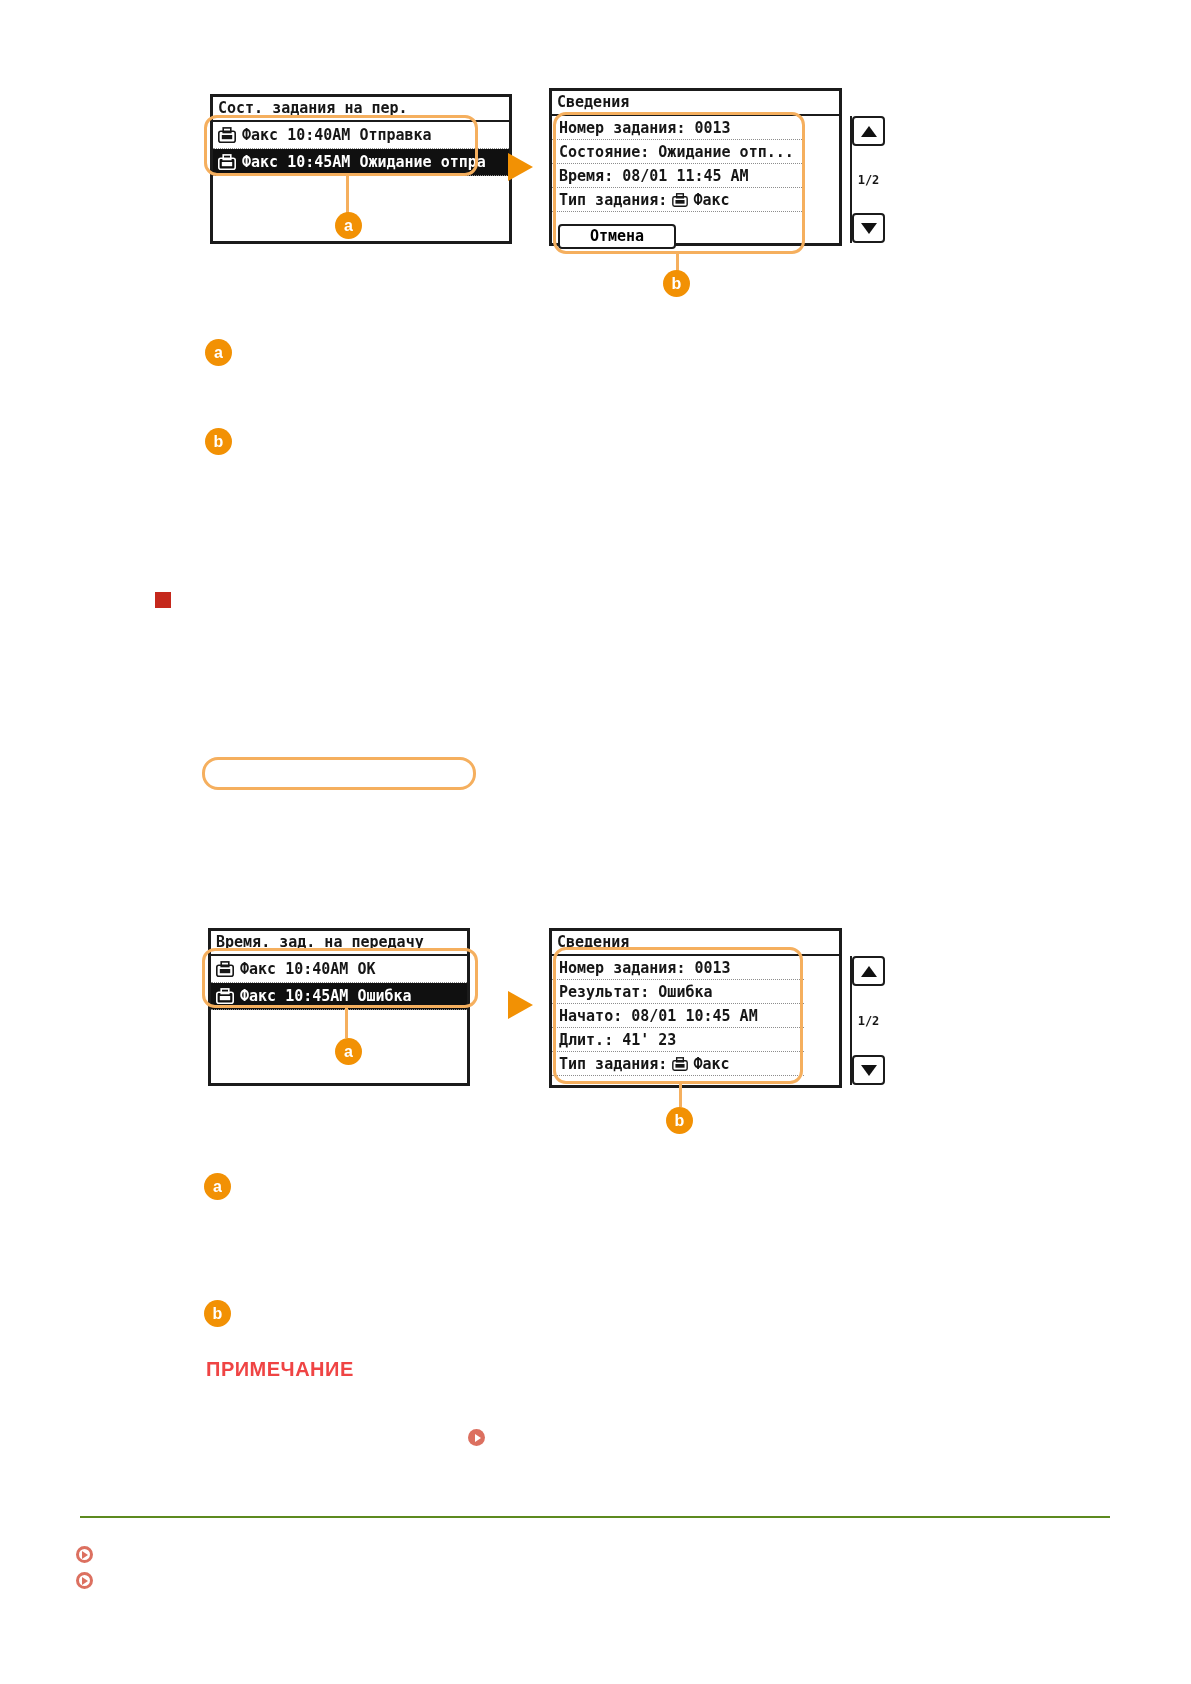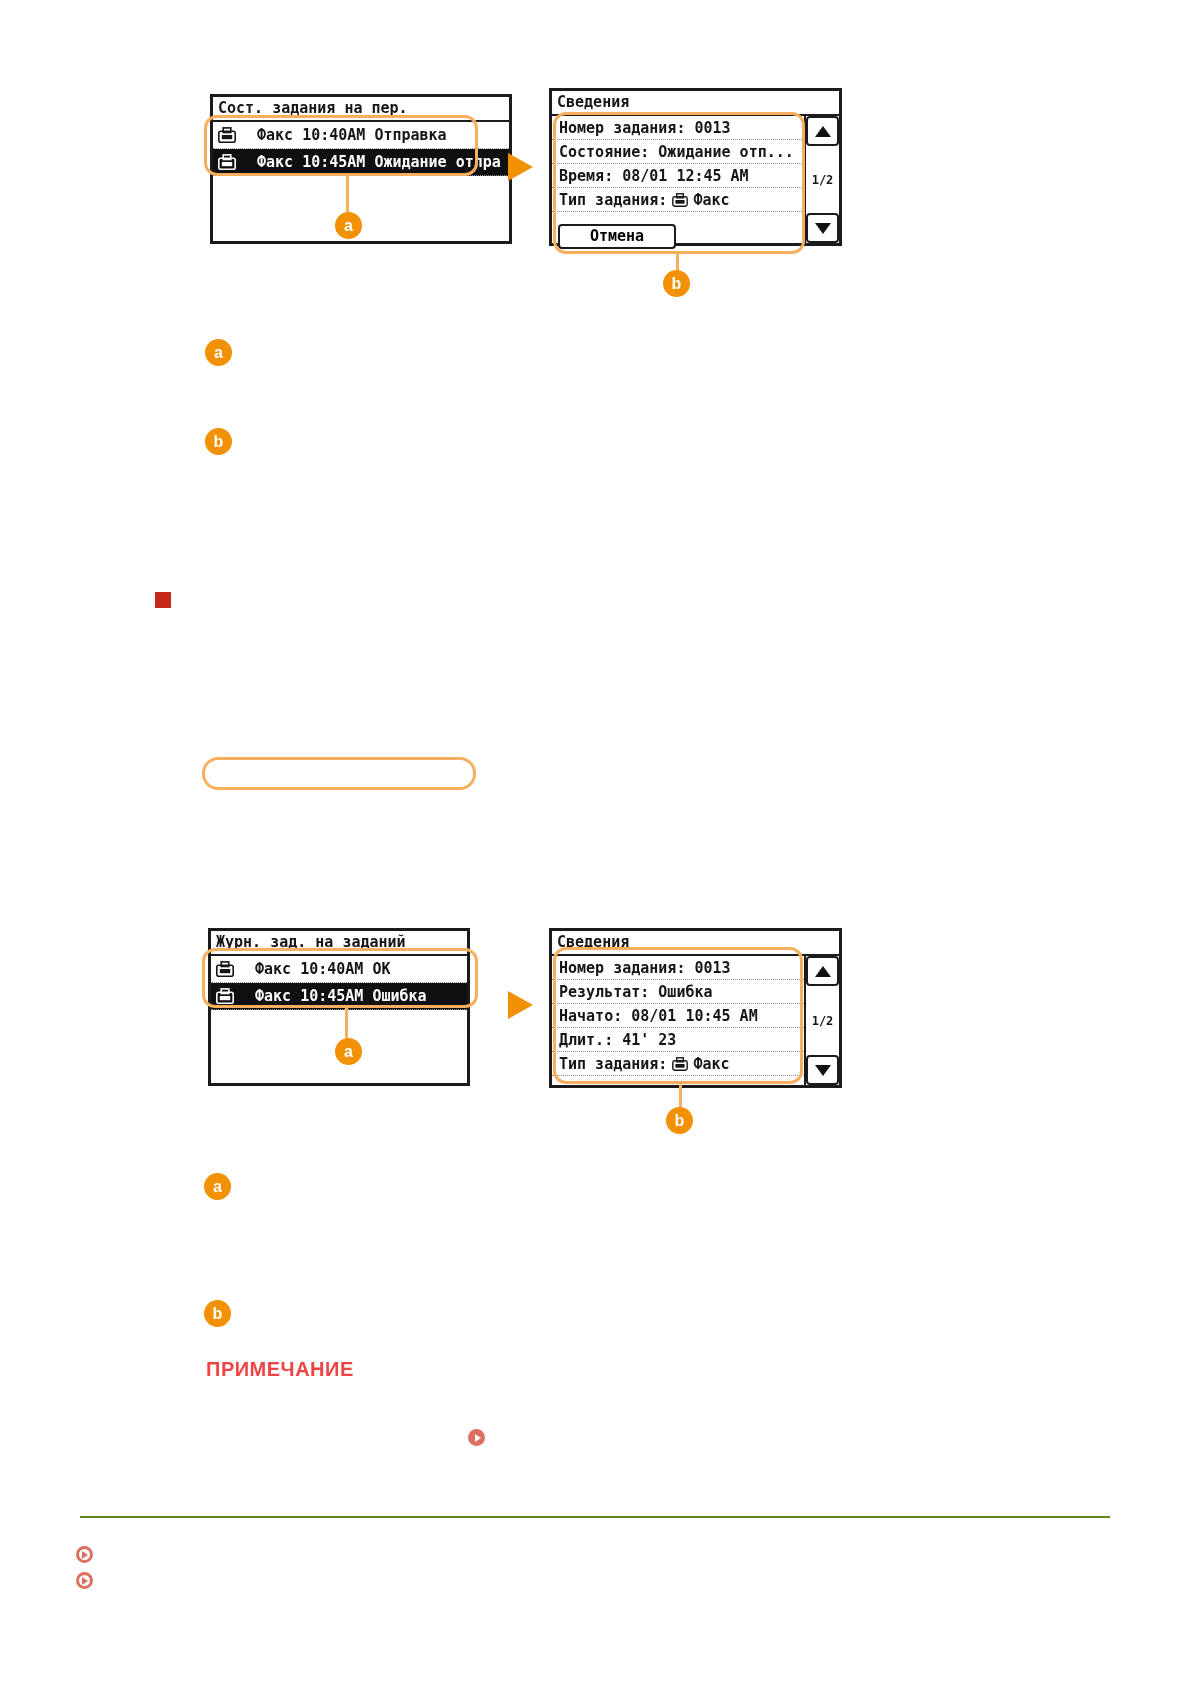--- a/index.html
+++ b/index.html
@@ -10,37 +10,37 @@
   
   .screen {
     position:absolute; background:#fff; border:3px solid #1b1b1b;
     font-family:"DejaVu Sans Mono", monospace; font-weight:bold; color:#161616;
   }
   .screen-title {
     height:25px; line-height:23px; padding:0 5px; font-size:15px;
     border-bottom:2px solid #1b1b1b; white-space:nowrap; overflow:hidden;
   }
   .lcd-row {
-    height:27px; font-size:15px; padding:0 5px; display:flex; align-items:center; gap:21px;
+    height:27px; font-size:15px; padding:0 5px; display:flex; align-items:center; gap:6px;
     white-space:nowrap; overflow:hidden; border-bottom:1px dotted #8d8d8d;
   }
   .lcd-row.selected { background:#101010; color:#fff; border-bottom:1px dotted #8d8d8d; }
   .detail-col { position:absolute; left:0; top:25px; width:252px; }
   .d-row {
     height:24px; font-size:15px; padding:0 7px; display:flex; align-items:center; gap:5px;
     white-space:nowrap; overflow:hidden; border-bottom:1px dotted #8d8d8d;
   }
   .fax-ic { flex:0 0 auto; display:inline-flex; }
   .cancel-btn {
     position:absolute; left:6px; width:118px; height:25px; border:2px solid #1b1b1b;
     border-radius:4px; font-size:15px; line-height:21px; text-align:center; background:#fff;
     font-family:"DejaVu Sans Mono", monospace; font-weight:bold; cursor:pointer;
   }
   
-  .sbar { position:absolute; top:25px; bottom:0; width:35px; border-left:2px solid #1b1b1b; display:flex; flex-direction:column; }
+  .sbar { position:absolute; top:25px; bottom:0; width:35px; border-left:2px solid #1b1b1b; display:flex; flex-direction:column;margin-left:46px; }
   .sbtn { height:30px; background:#fff; border:2px solid #1b1b1b; border-radius:4px; display:flex; align-items:center; justify-content:center; cursor:pointer; }
   .strack { flex:1; display:flex; align-items:center; justify-content:center; font-size:12px; font-weight:bold; font-family:"DejaVu Sans Mono",monospace; }
   .tri-up { width:0; height:0; border-left:8px solid transparent; border-right:8px solid transparent; border-bottom:11px solid #111; }
   .tri-down { width:0; height:0; border-left:8px solid transparent; border-right:8px solid transparent; border-top:11px solid #111; }
 
   
   .callout-rect { position:absolute; border:3px solid #F5AF5E; border-radius:13px; background:transparent; }
   .callout-line { position:absolute; width:3px; background:#F5AF5E; }
   .badge {
     position:absolute; width:27px; height:27px; border-radius:50%; background:#F29104;
@@ -102,21 +102,21 @@
   <div class="screen" style="left:549px; top:88px; width:293px; height:158px;">
     <div class="screen-title">Сведения</div>
     <div class="detail-col">
       <div class="d-row">
         <span>Номер задания: 0013</span>
       </div>
       <div class="d-row">
         <span>Состояние: Ожидание отп...</span>
       </div>
       <div class="d-row">
-        <span>Время: 08/01 12:45 AM</span>
+        <span>Время: 08/01 11:45 AM</span>
       </div>
       <div class="d-row">
         <span>Тип задания:</span>
         <span class="fax-ic">
           <svg width="16" height="14" viewBox="0 0 18 16">
               <rect x="0.8" y="4.2" width="16.4" height="11" rx="2" fill="none" stroke="currentColor" stroke-width="1.6"></rect>
               <rect x="5.2" y="0.9" width="7.6" height="4.6" fill="none" stroke="currentColor" stroke-width="1.6"></rect>
               <rect x="3.8" y="8" width="10.4" height="4.2" fill="currentColor"></rect>
             </svg>
         </span>
@@ -139,21 +139,21 @@
   <div class="badge" style="left:663px; top:270px;">b</div>
 
   <div class="badge" style="left:205px; top:339px;">a</div>
   <div class="badge" style="left:205px; top:428px;">b</div>
 
   <div class="red-square" style="left:155px; top:592px;"></div>
 
   <div class="callout-rect" style="left:202px; top:757px; width:274px; height:33px; border-radius:16px;"></div>
 
   <div class="screen" style="left:208px; top:928px; width:262px; height:158px;">
-    <div class="screen-title">Журн. зад. на заданий</div>
+    <div class="screen-title">Время. зад. на передачу</div>
     <div class="lcd-row">
       <span class="fax-ic">
         <svg width="18" height="16" viewBox="0 0 18 16">
             <rect x="0.8" y="4.2" width="16.4" height="11" rx="2" fill="none" stroke="currentColor" stroke-width="1.6"></rect>
             <rect x="5.2" y="0.9" width="7.6" height="4.6" fill="none" stroke="currentColor" stroke-width="1.6"></rect>
             <rect x="3.8" y="8" width="10.4" height="4.2" fill="currentColor"></rect>
           </svg>
       </span>
       <span>Факс 10:40AM ОК</span>
     </div>

